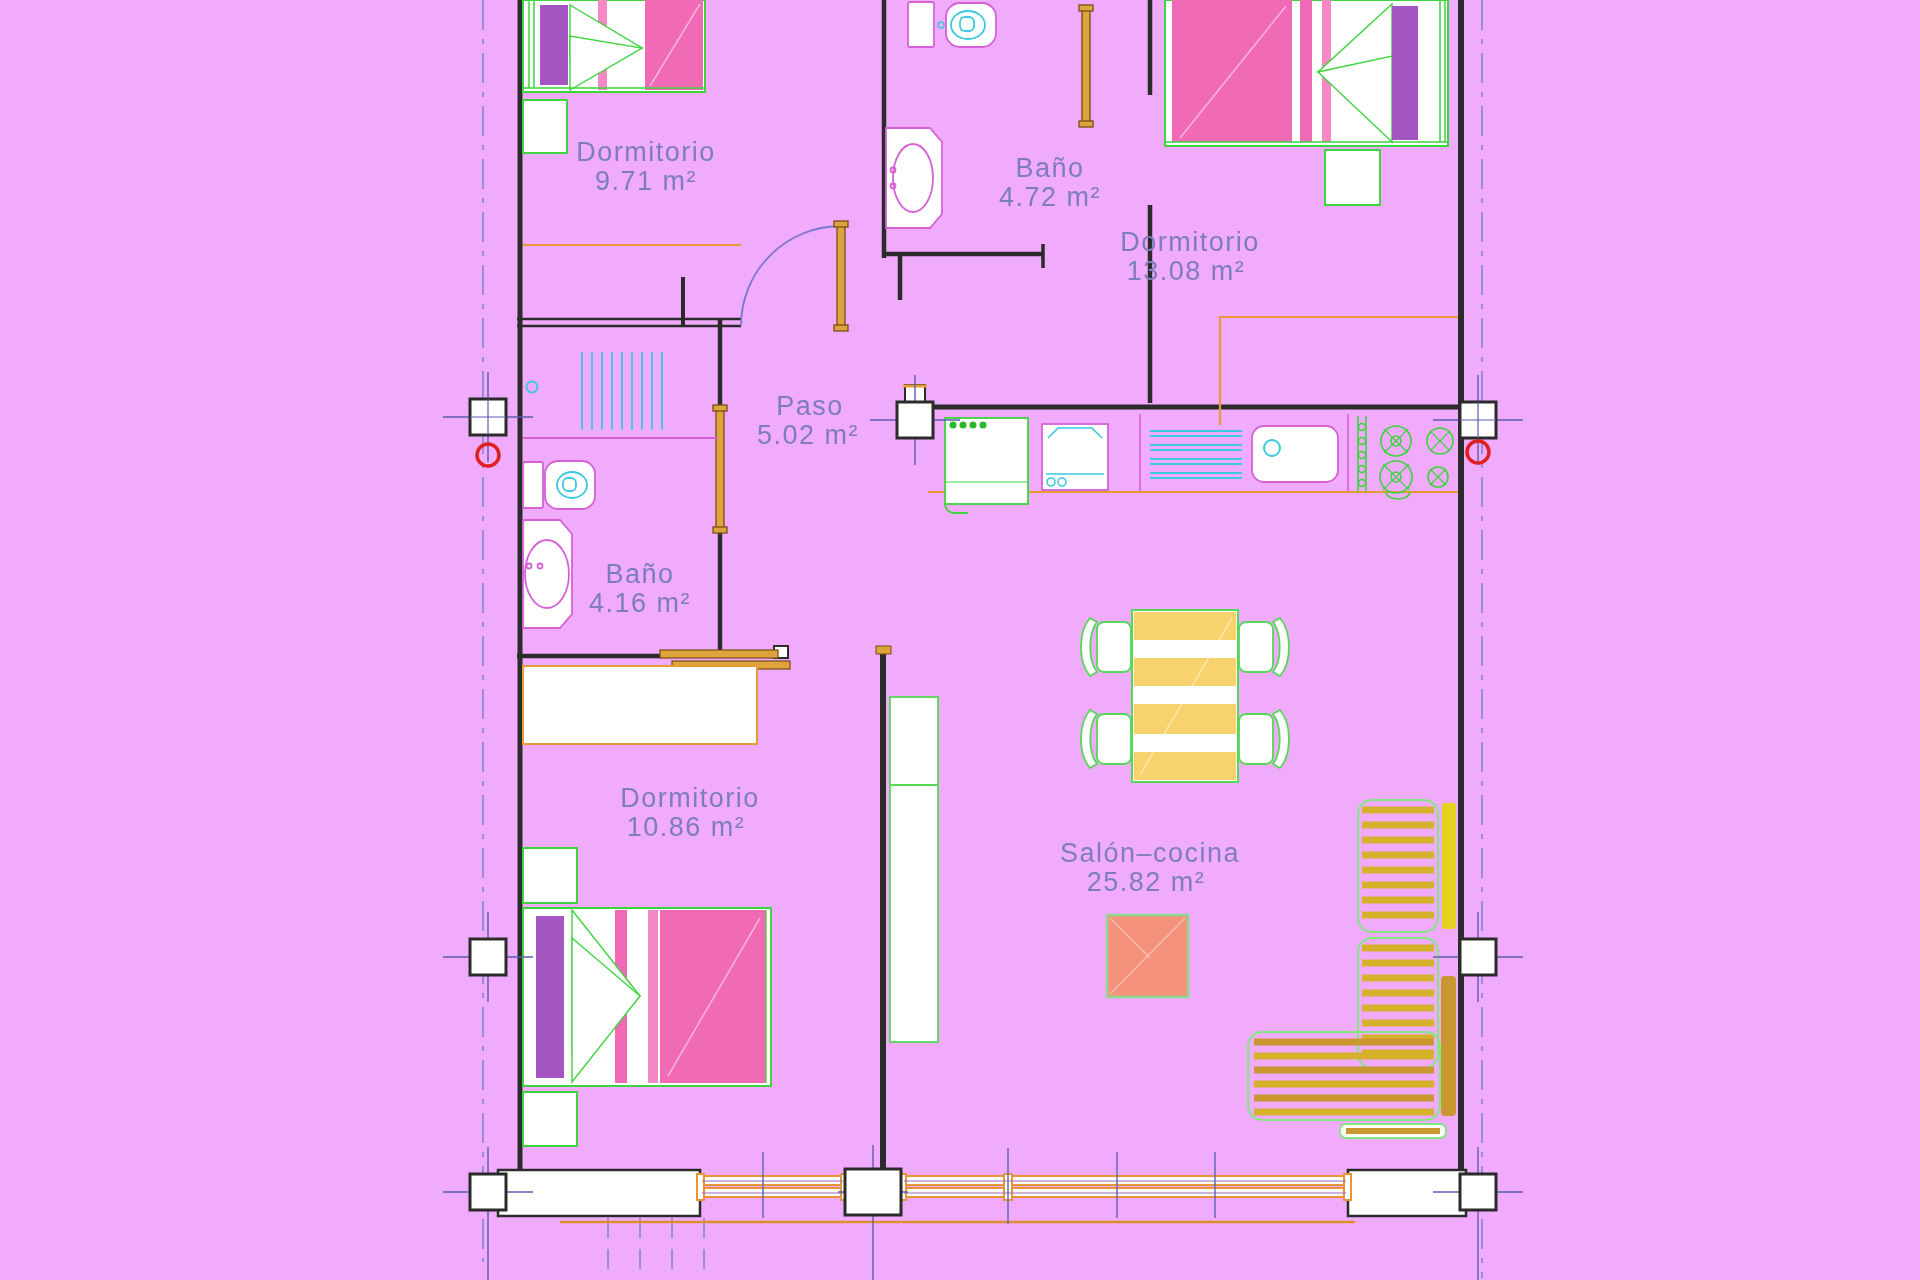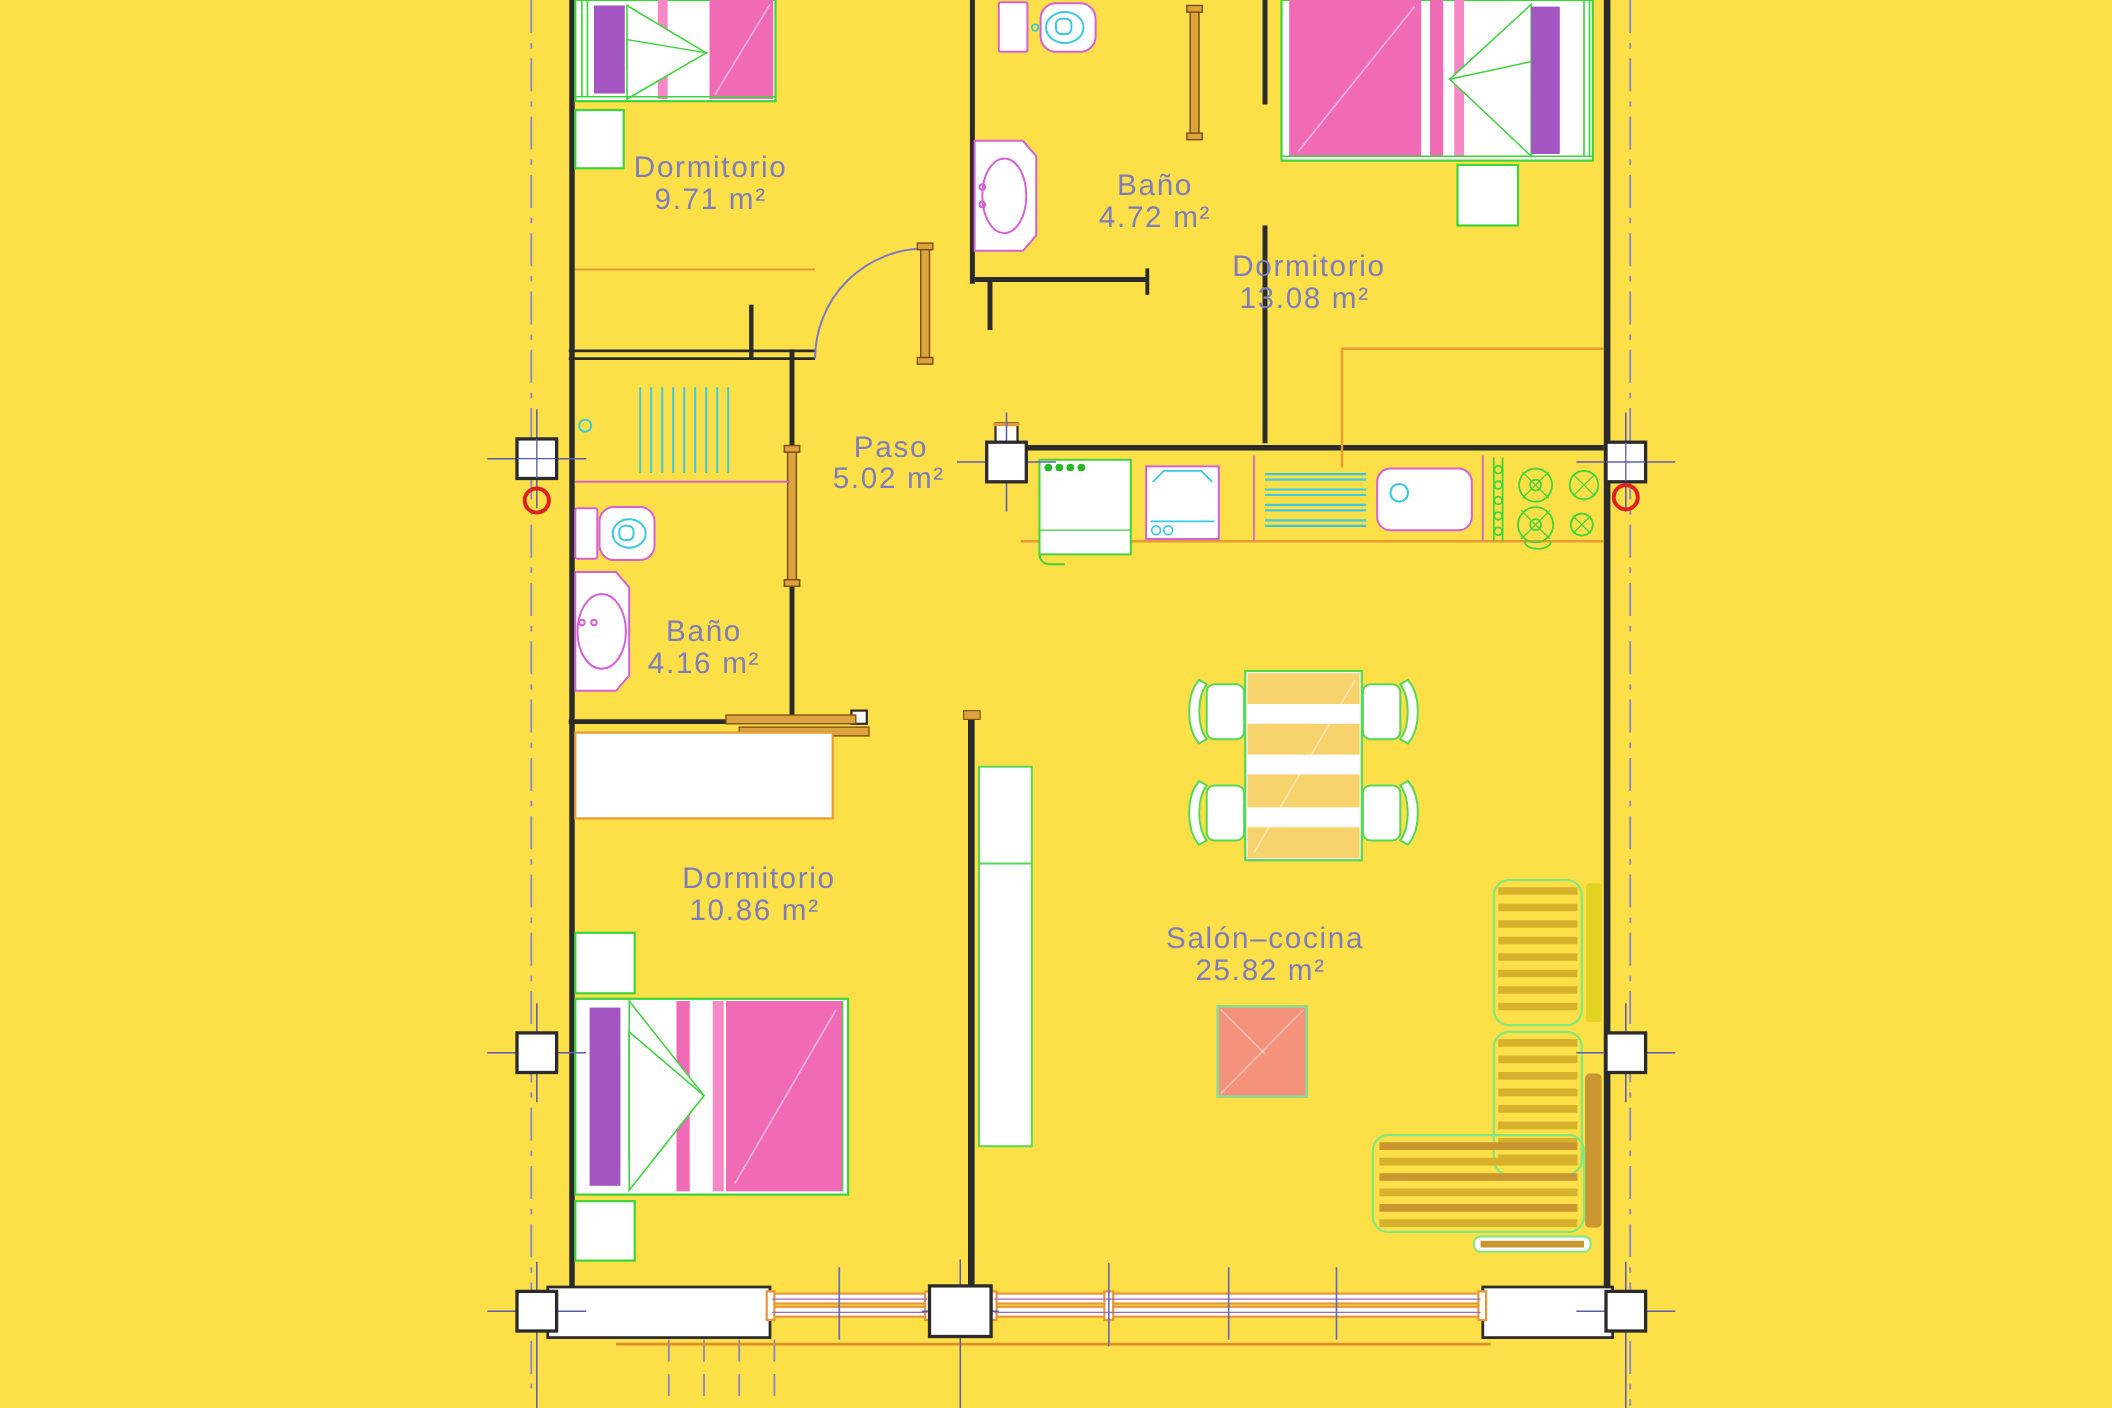--- a/index.html
+++ b/index.html
@@ -1,16 +1,16 @@
 <!DOCTYPE html>
 <html><head>
 <meta charset="utf-8">
 <style>
   html,body{margin:0;padding:0;background:#ffffff;}
-  #stage{position:relative;width:1920px;height:1280px;background:#fde047;overflow:hidden;
+  #stage{position:relative;width:1920px;height:1280px;background:#f0abfc;overflow:hidden;
          font-family:"Liberation Sans", sans-serif;}
   svg{position:absolute;left:0;top:0;}
   text.lbl{fill:#7d7dbd;font-size:27px;letter-spacing:1.5px;}
 </style>
 </head>
 <body>
 
 <div id="stage">
 <svg width="1920" height="1280" viewBox="0 0 1920 1280">
 

